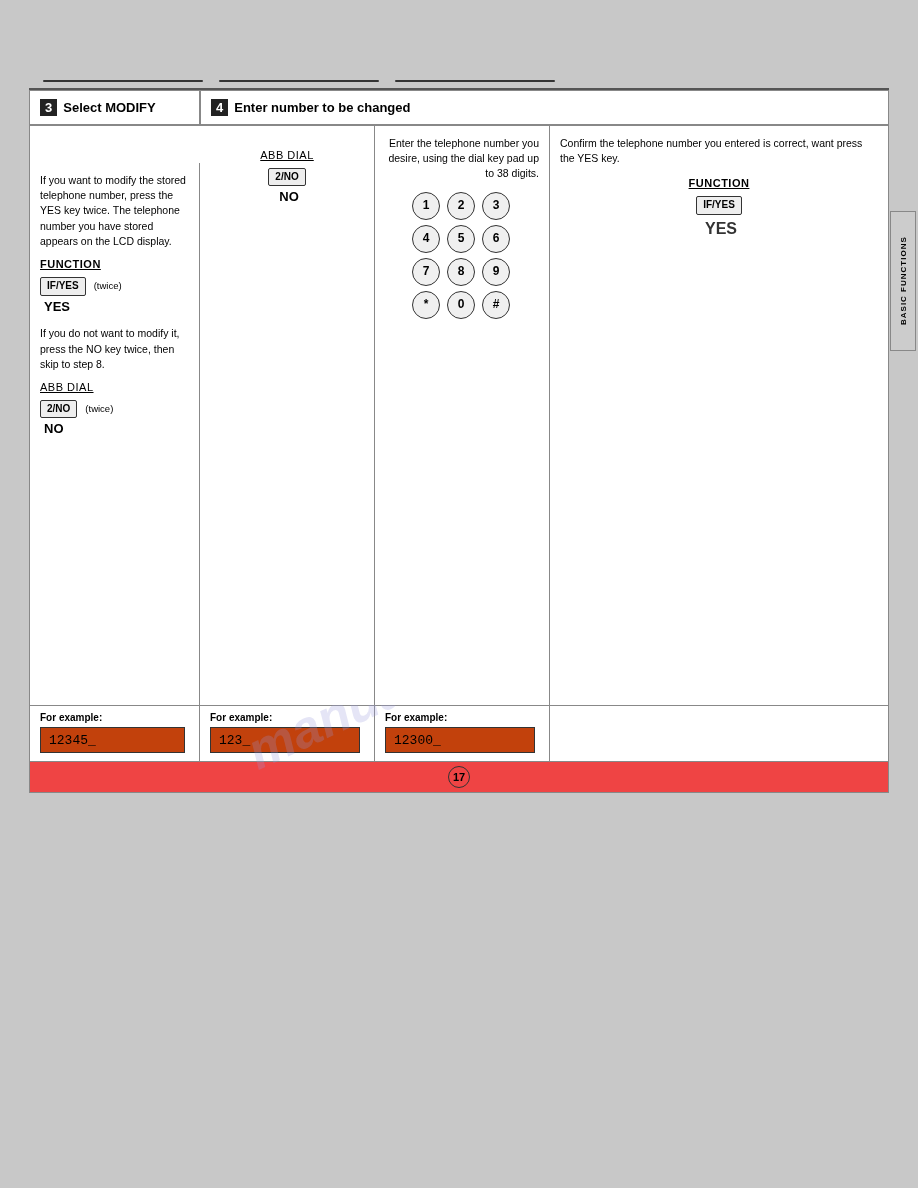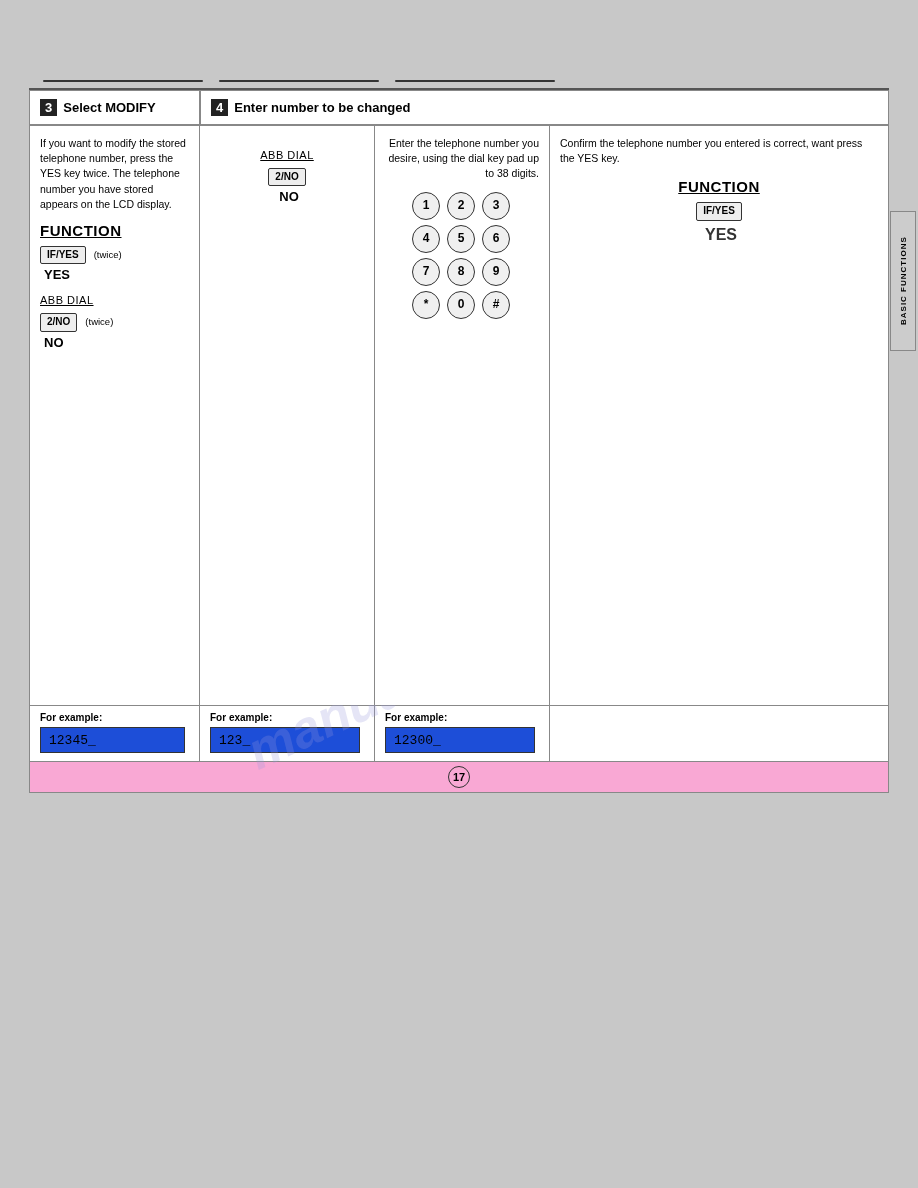--- a/index.html
+++ b/index.html
@@ -45,31 +45,31 @@
     }
     .col {
       padding: 10px 10px;
       border-right: 1px solid #888;
       font-size: 10.5px;
       line-height: 1.45;
       position: relative;
       background: #fff;
     }
     .col:last-child { border-right: none; }
-    .col-1 { width: 170px; min-width: 170px; }
+    .col-1 { width: 170px; min-width: 170px; margin-top: 37px; }
     .col-2 { width: 175px; min-width: 175px; }
     .col-3 { width: 175px; min-width: 175px; text-align: right; }
     .col-4 { flex: 1; }
 
     
     .func-block {
       margin: 8px 0 4px 0;
     }
     .func-label {
-      font-size: 15px;
+      font-size: 11px;
       font-weight: bold;
       text-decoration: underline;
       letter-spacing: 0.5px;
     }
     .key-box {
       display: inline-block;
       border: 1.5px solid #333;
       padding: 1px 6px;
       font-size: 10px;
       font-weight: bold;
@@ -134,34 +134,34 @@
     .for-example-label {
       font-size: 10px;
       font-weight: bold;
       margin-bottom: 4px;
     }
     .lcd-box {
       border: 1.5px solid #333;
       padding: 3px 8px;
       font-size: 13px;
       font-family: 'Courier New', monospace;
-      background: #1d4ed8;
+      background: #c2410c;
       min-height: 26px;
       display: flex;
       align-items: center;
     }
 
     
     .page-num-row {
       border-top: 1px solid #888;
       display: flex;
       justify-content: center;
       align-items: flex-start;
       padding: 4px 16px;
-      background: #f9a8d4;
+      background: #ef4444;
       font-size: 11px;
       font-weight: bold;
     }
     .page-circle {
       border: 1.5px solid #333;
       border-radius: 50%;
       width: 22px;
       height: 22px;
       display: flex;
       align-items: center;
@@ -261,20 +261,21 @@
 
         <div class="func-block">
           <div class="func-label">FUNCTION</div>
           <div style="display:flex; align-items:center; gap:4px; margin-top:2px;">
             <div class="key-box">IF/YES</div>
             <span class="twice-label">(twice)</span>
           </div>
           <div class="key-label">YES</div>
         </div>
 
+        <p style="margin-top:10px;">If you do not want to modify it, press the NO key twice, then skip to step 8.</p>
 
         <div class="func-block">
           <div class="abb-dial">ABB DIAL</div>
           <div style="display:flex; align-items:center; gap:4px; margin-top:2px;">
             <div class="key-box">2/NO</div>
             <span class="twice-label">(twice)</span>
           </div>
           <div class="key-label">NO</div>
         </div>
       </div>

